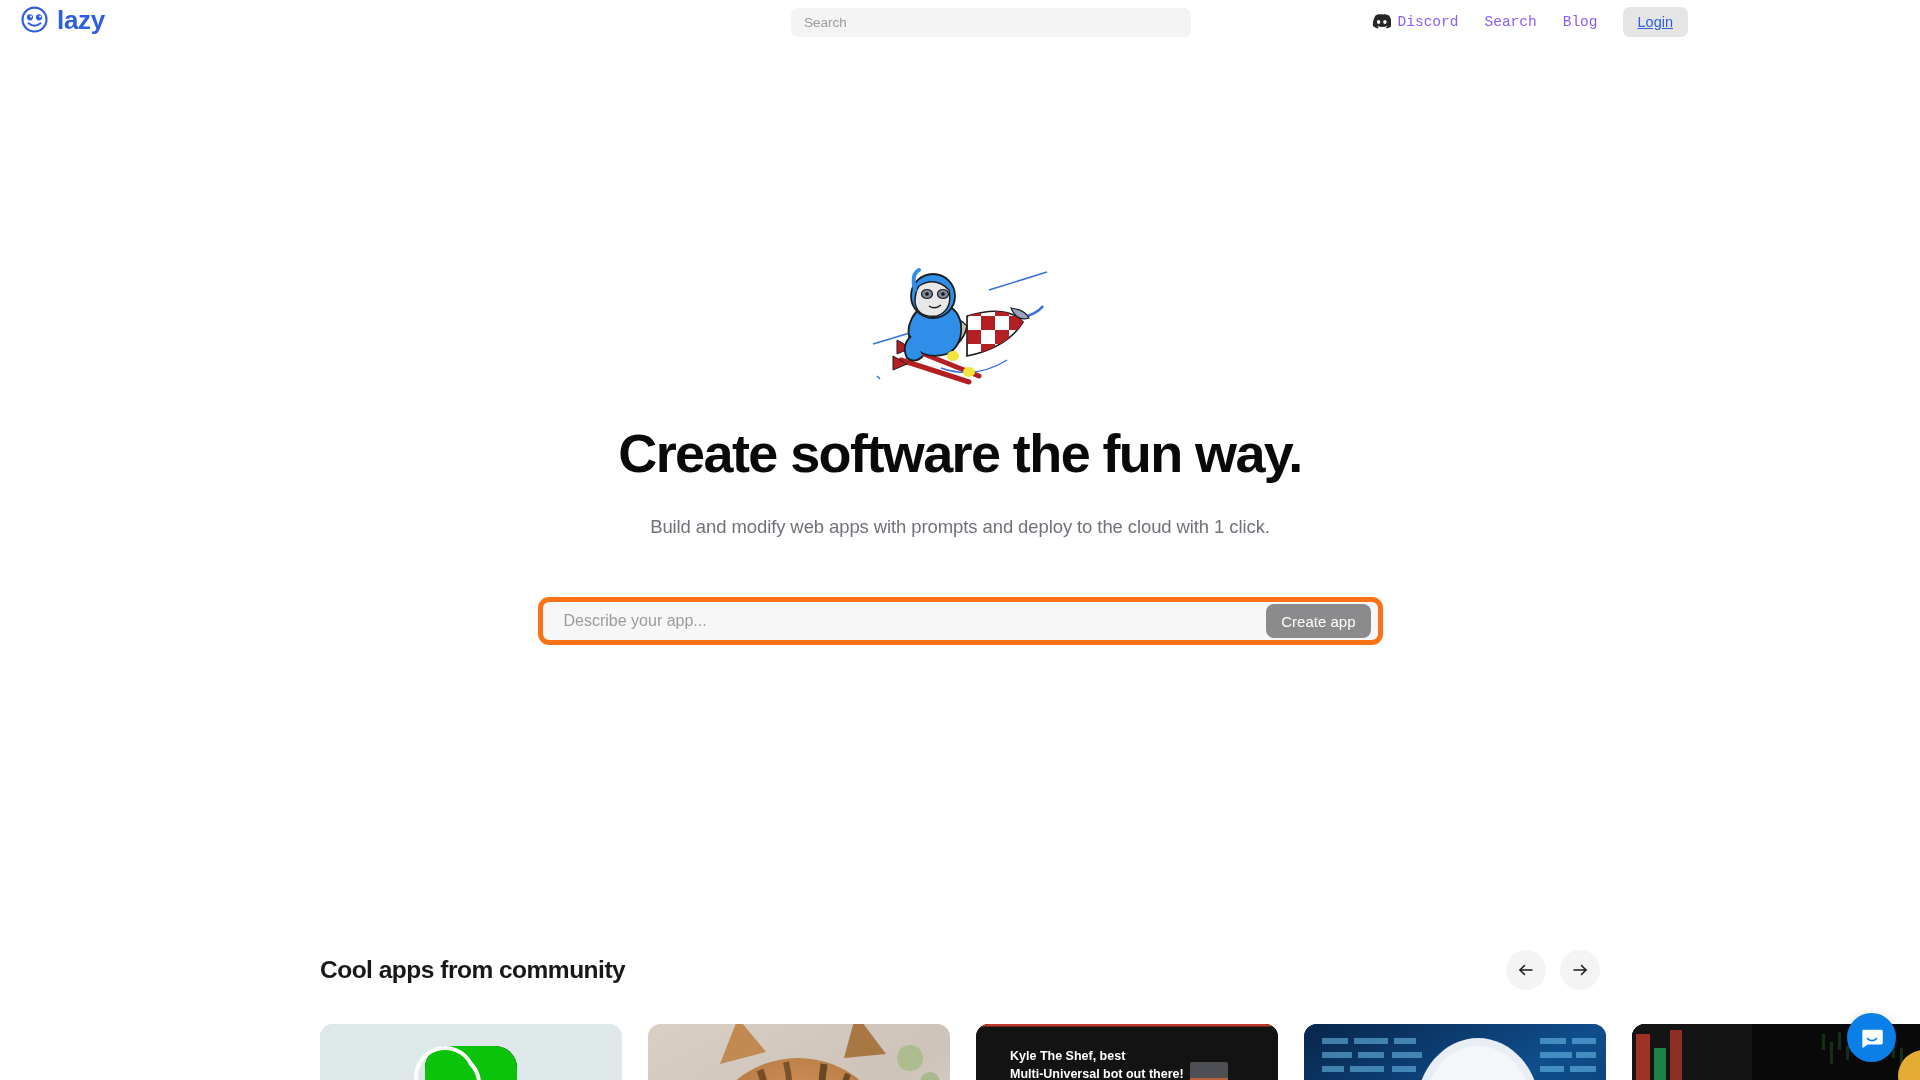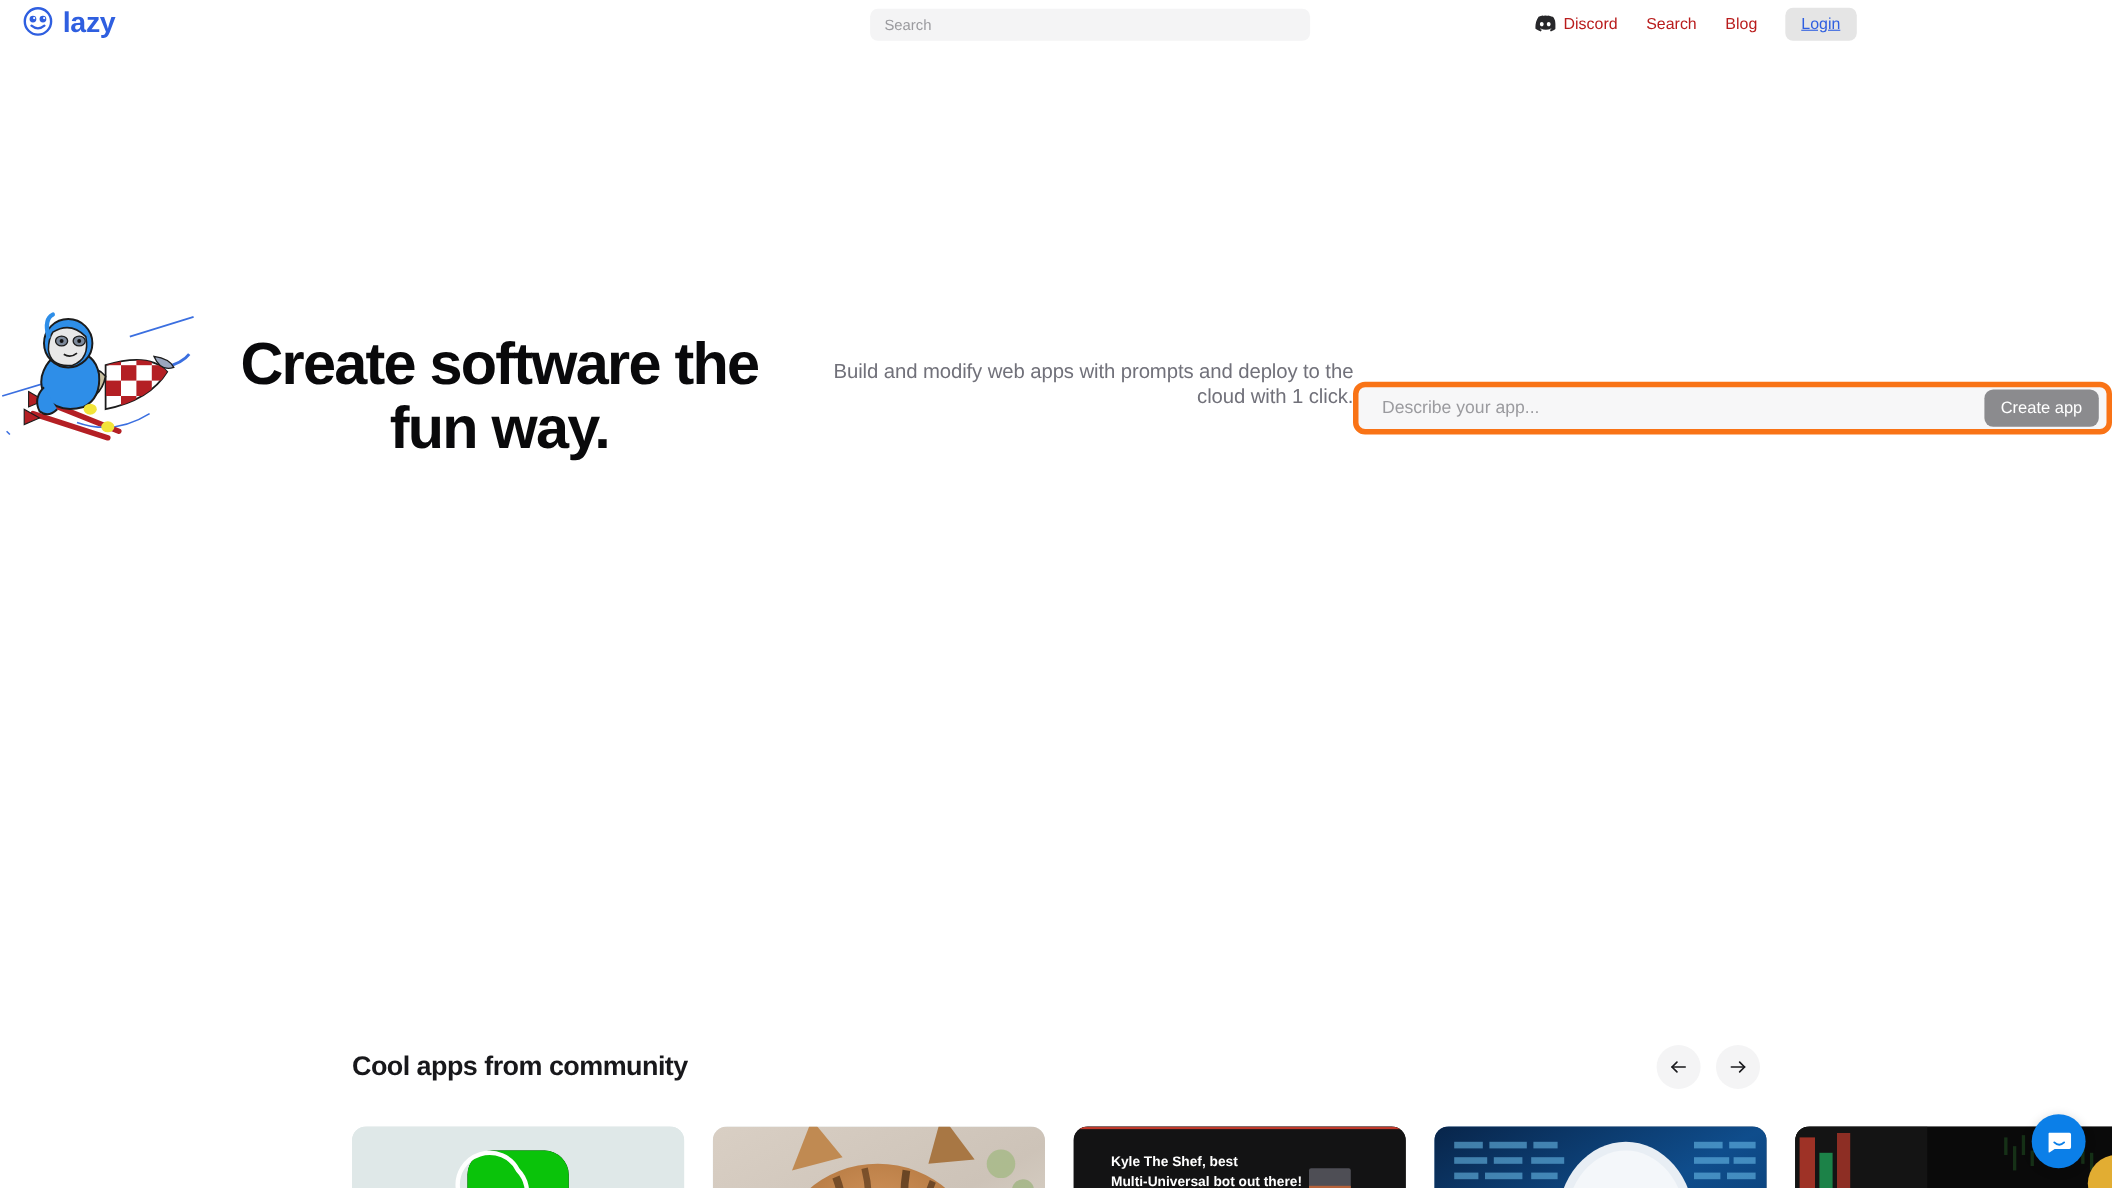--- a/index.html
+++ b/index.html
@@ -68,59 +68,60 @@
     display: flex;
     align-items: center;
     gap: 0px;
   }
   .nav-item {
     display: flex;
     align-items: center;
     gap: 7px;
     padding: 7px 13px;
     font-size: 14.5px;
-    color: #b91c1c;
+    color: #8b5cf6;
     cursor: pointer;
     border-radius: 7px;
     white-space: nowrap;
+    font-family: Liberation Mono, monospace;
   }
   .discord-icon { width: 19px; height: 19px; display: block; }
   .nav-login {
     margin-left: 12px;
     padding: 7px 15px;
     border-radius: 7px;
     background: #e5e5e5;
     color: #2f5fe0;
     font-size: 14.5px;
     cursor: pointer;
     border: none;
     font-family: "Liberation Sans", sans-serif;
     text-decoration: underline;
   }
 
   
   .hero {
     width: 1920px;
     padding-top: 215px;
     display: flex;
-    flex-direction: row;
+    flex-direction: column;
     align-items: center;
   }
   .mascot { width: 178px; height: 122px; display: block; }
   .hero-title {
     margin-top: 38px;
     font-size: 54px;
     font-weight: 700;
     letter-spacing: -1.6px;
     color: #09090b;
     line-height: 1.08;
     text-align: center;
   }
   .hero-sub {
-    margin-top: 15px;
+    margin-top: 34px;
     font-size: 18.5px;
     color: #71717a;
     text-align: right;
     letter-spacing: -0.1px;
   }
 
   .prompt-bar {
     margin-top: 59px;
     width: 845px;
     height: 48px;

